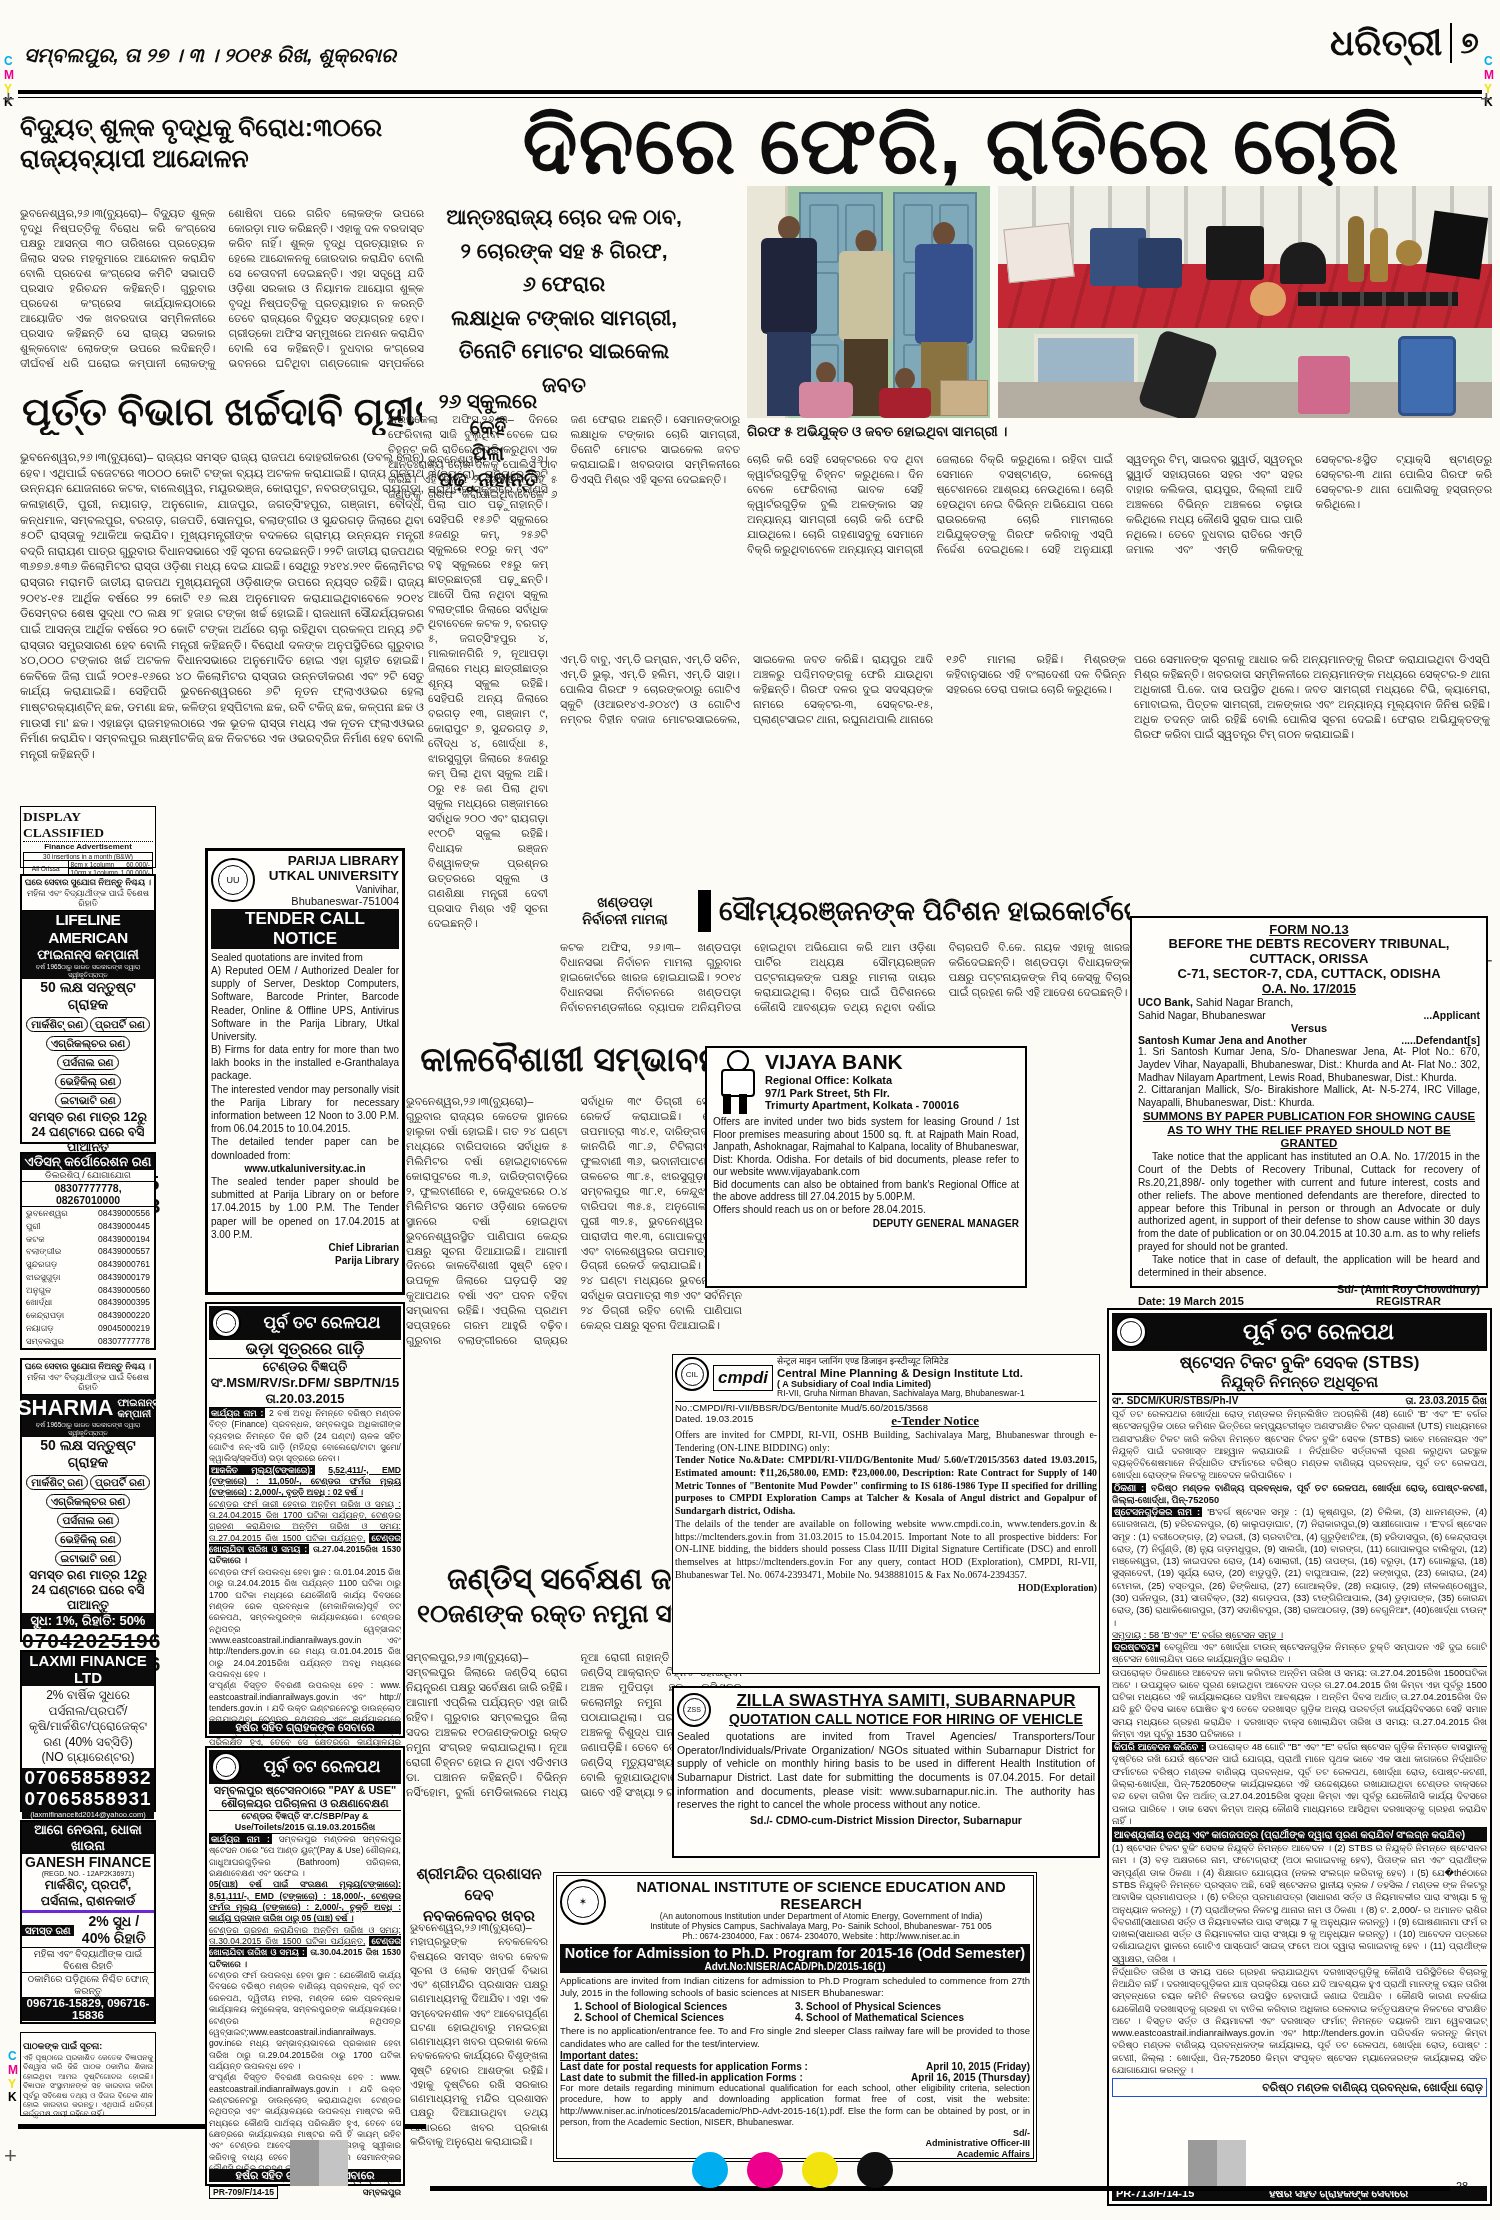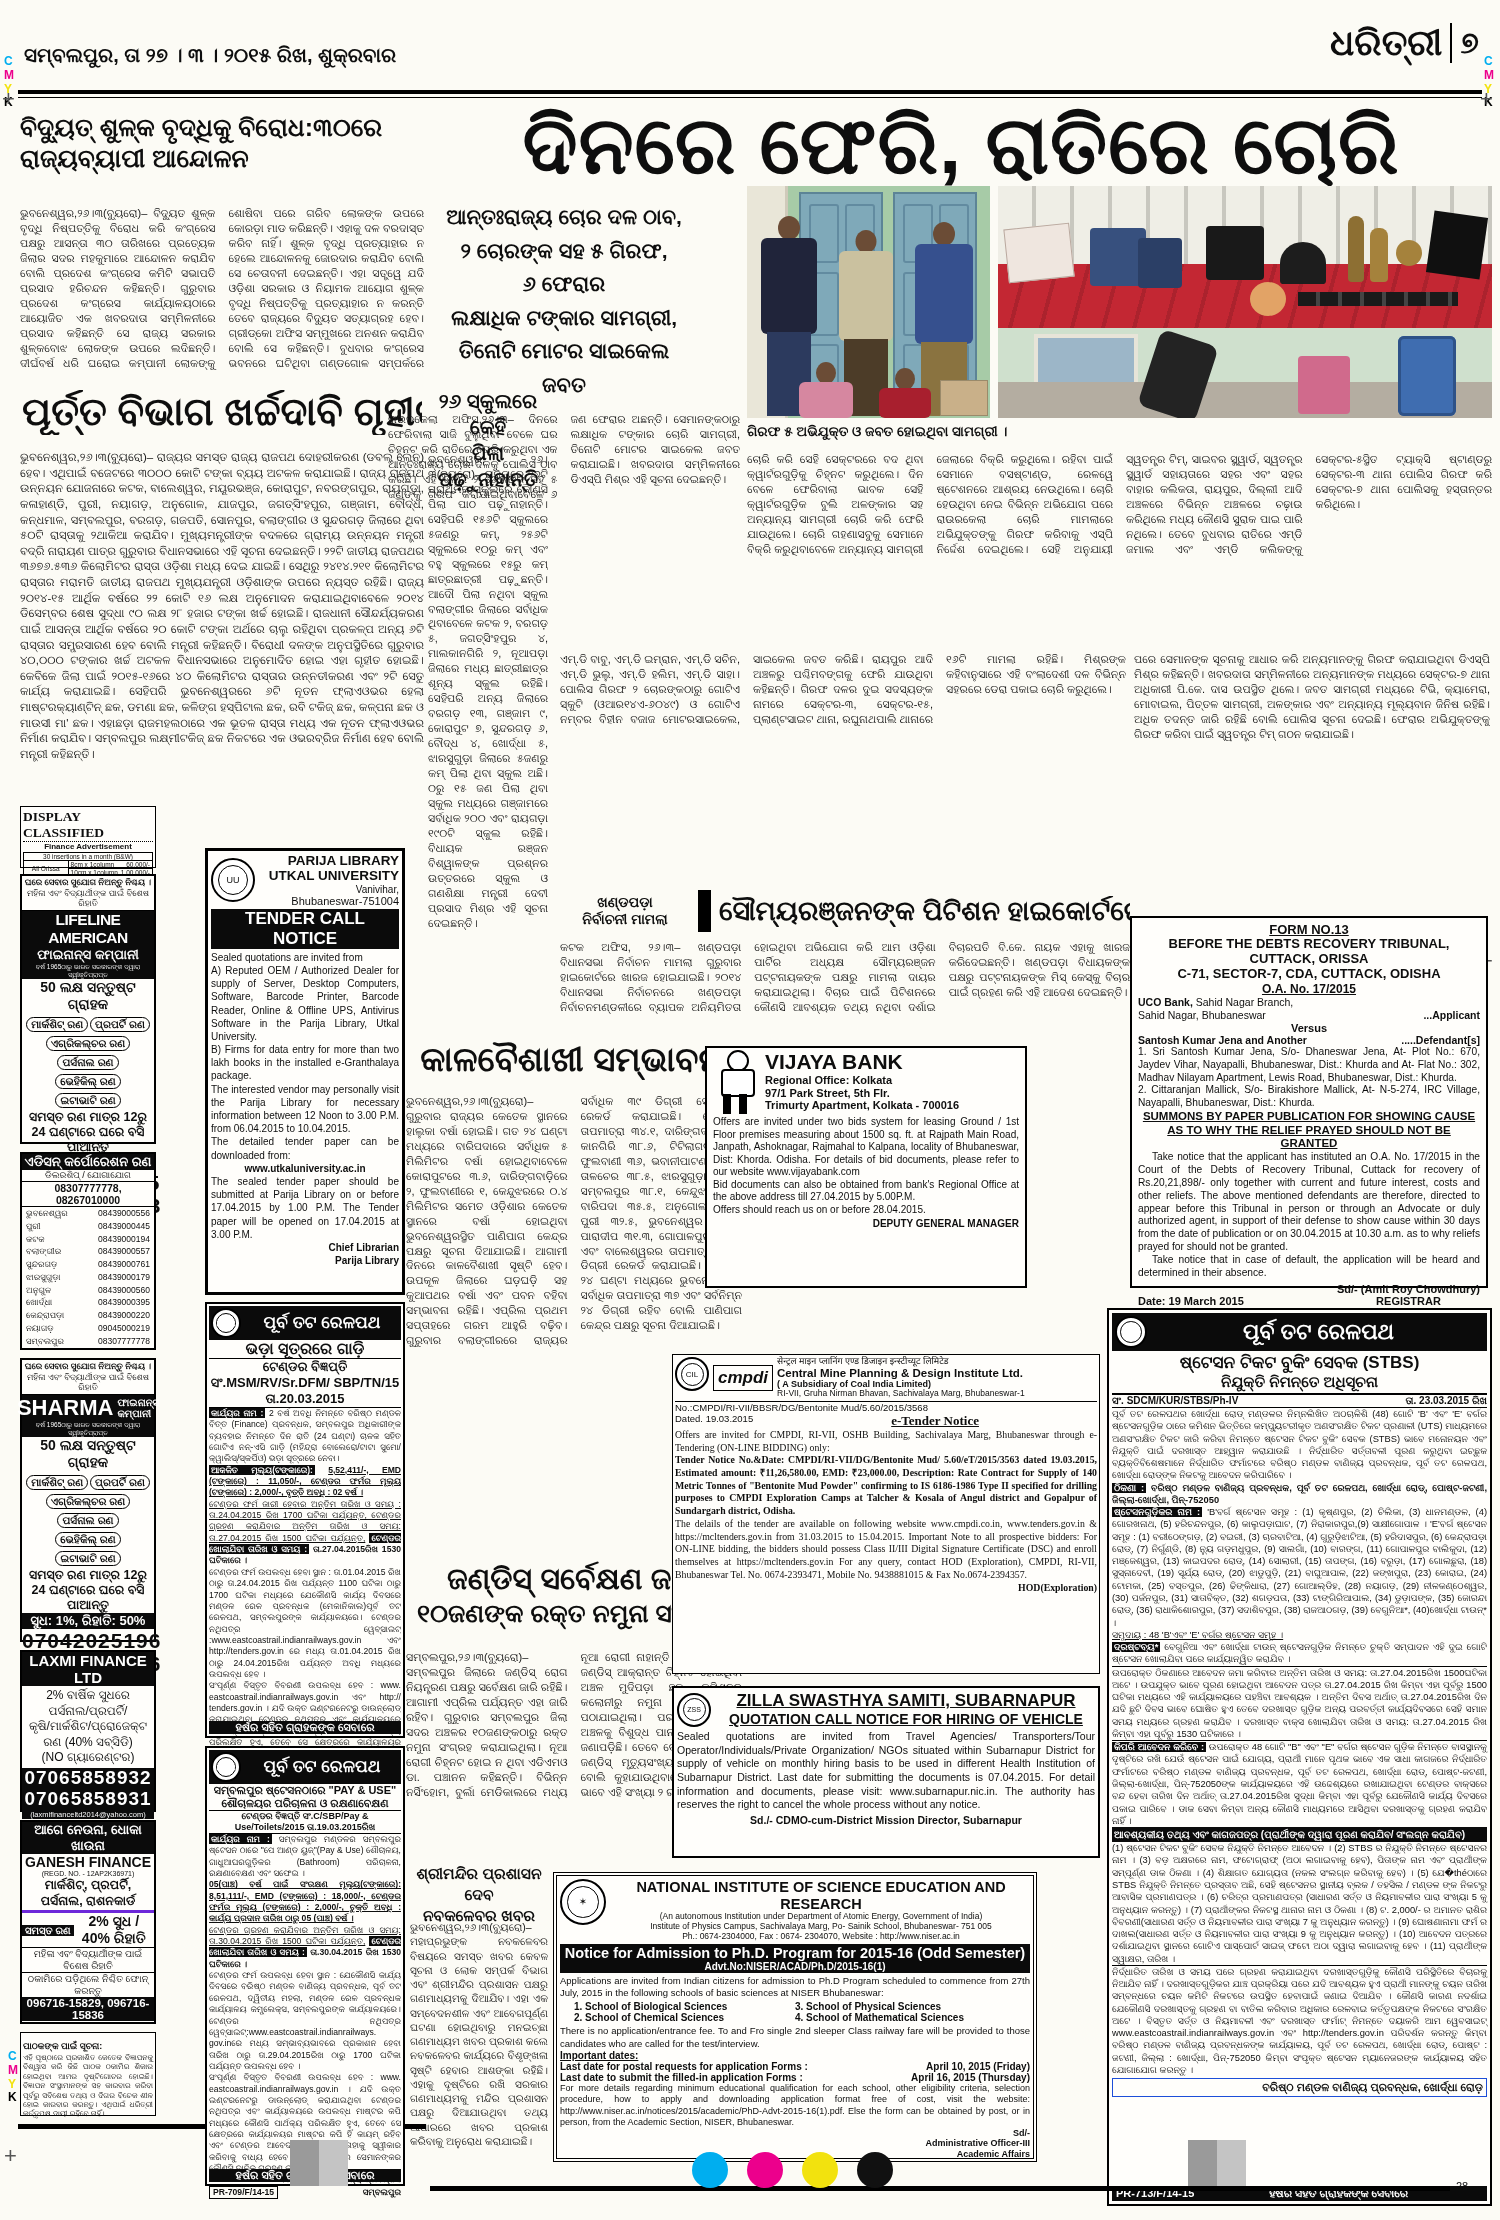--- a/index.html
+++ b/index.html
@@ -49,21 +49,21 @@
   <div class="cmyk" style="left:4px;top:55px;"><span class="c">C</span><br><span class="m">M</span><br><span class="y">Y</span><br><span class="k">K</span></div>
   <div class="cmyk" style="left:1484px;top:55px;"><span class="c">C</span><br><span class="m">M</span><br><span class="y">Y</span><br><span class="k">K</span></div>
   <div class="cmyk" style="left:1478px;top:1000px;"><span class="c">C</span><br><span class="m">M</span><br><span class="y">Y</span><br><span class="k">K</span></div>
   <div class="cmyk" style="left:8px;top:2050px;"><span class="c">C</span><br><span class="m">M</span><br><span class="y">Y</span><br><span class="k">K</span></div>
   <div class="cmyk" style="left:1478px;top:2138px;"><span class="c">C</span><br><span class="m">M</span><br><span class="y">Y</span><br><span class="k">K</span></div>
   <div class="crosshair" style="left:2px;top:88px;">+</div>
   <div class="crosshair" style="left:1480px;top:88px;">+</div>
   <div class="crosshair" style="left:1480px;top:950px;">+</div>
   <div class="crosshair" style="left:4px;top:2145px;">+</div>
 
-  <div class="abs b" style="left:24px;top:44px;font-size:20px;">ସମ୍ବଲପୁର, ତା ୨୭ । ୩ । ୨୦୧୫ ରିଖ, ଶୁକ୍ରବାର</div>
+  <div class="abs b" style="left:24px;top:44px;font-size:20px;font-style:italic;">ସମ୍ବଲପୁର, ତା ୨୭ । ୩ । ୨୦୧୫ ରିଖ, ଶୁକ୍ରବାର</div>
   <div class="abs" style="left:1330px;top:22px;display:flex;align-items:center;gap:8px;">
     <span class="b" style="font-size:36px;">ଧରିତ୍ରୀ</span>
     <span style="display:inline-block;width:2px;height:40px;background:#000;"></span>
     <span class="b" style="font-size:30px;">୭</span>
   </div>
   <div class="rule abs" style="left:18px;top:90px;width:1464px;height:4px;"></div>
   <div class="rule abs" style="left:18px;top:97px;width:1464px;height:1px;"></div>
 
   <div class="abs b" style="left:20px;top:112px;width:404px;font-size:25px;line-height:1.25;">ବିଦ୍ୟୁତ୍ ଶୁଳ୍କ ବୃଦ୍ଧିକୁ ବିରୋଧ:୩୦ରେ ରାଜ୍ୟବ୍ୟାପୀ ଆନ୍ଦୋଳନ</div>
   <div class="abs body-txt cols2" style="left:20px;top:206px;width:404px;height:176px;">ଭୁବନେଶ୍ୱର,୨୬।୩(ବ୍ୟୁରୋ)– ବିଦ୍ୟୁତ ଶୁଳ୍କ ବୃଦ୍ଧି ନିଷ୍ପତ୍ତିକୁ ବିରୋଧ କରି କଂଗ୍ରେସ ପକ୍ଷରୁ ଆସନ୍ତା ୩୦ ତାରିଖରେ ପ୍ରତ୍ୟେକ ଜିଲାର ସଦର ମହକୁମାରେ ଆନ୍ଦୋଳନ କରାଯିବ ବୋଲି ପ୍ରଦେଶ କଂଗ୍ରେସ କମିଟି ସଭାପତି ପ୍ରସାଦ ହରିଚନ୍ଦନ କହିଛନ୍ତି। ଗୁରୁବାର ପ୍ରଦେଶ କଂଗ୍ରେସ କାର୍ଯ୍ୟାଳୟଠାରେ ଆୟୋଜିତ ଏକ ଖବରଦାତା ସମ୍ମିଳନୀରେ ପ୍ରସାଦ କହିଛନ୍ତି ସେ ରାଜ୍ୟ ସରକାର ଶୁଳ୍କବୋଝ ଲୋକଙ୍କ ଉପରେ ଲଦିଛନ୍ତି। ଦୀର୍ଘବର୍ଷ ଧରି ଘରୋଇ କମ୍ପାନୀ ଲୋକଙ୍କୁ ଶୋଷିବା ପରେ ଗରିବ ଲୋକଙ୍କ ଉପରେ କୋରଡ଼ା ମାଡ କରିଛନ୍ତି। ଏହାକୁ ଦଳ ବରଦାସ୍ତ କରିବ ନାହିଁ। ଶୁଳ୍କ ବୃଦ୍ଧି ପ୍ରତ୍ୟାହାର ନ ହେଲେ ଆନ୍ଦୋଳନକୁ ଜୋରଦାର କରାଯିବ ବୋଲି ସେ ଚେତାବନୀ ଦେଇଛନ୍ତି। ଏହା ସତ୍ତ୍ୱେ ଯଦି ଓଡ଼ିଶା ସରକାର ଓ ନିୟାମକ ଆୟୋଗ ଶୁଳ୍କ ବୃଦ୍ଧି ନିଷ୍ପତ୍ତିକୁ ପ୍ରତ୍ୟାହାର ନ କରନ୍ତି ତେବେ ରାଜ୍ୟରେ ବିଦ୍ୟୁତ ସତ୍ୟାଗ୍ରହ ହେବ। ଗ୍ରୀଡ୍‌କୋ ଅଫିସ ସମ୍ମୁଖରେ ଅନଶନ କରାଯିବ ବୋଲି ସେ କହିଛନ୍ତି। ବୁଧବାର କଂଗ୍ରେସ ଭବନରେ ଘଟିଥିବା ଗଣ୍ଡଗୋଳ ସମ୍ପର୍କରେ ସୂଚନା ଦେଇ ପ୍ରସାଦ କହିଛନ୍ତି ଯେ ଏହା ଅତ୍ୟନ୍ତ ନିନ୍ଦନୀୟ। ଏଥିରେ ଦୋଷୀ ବୋଲି ଜଣାପଡ଼ିବେ ସେମାନଙ୍କ ବିରୋଧରେ ଦୃଢ କାର୍ଯ୍ୟାନୁଷ୍ଠାନ ହେବ ବୋଲି କହିଛନ୍ତି। ଏହି ଘଟଣାର ଜାତୀୟ ସଂଗଠନ ଦ୍ୱାରା ତଦନ୍ତ କରାଯାଉଛି।</div>
@@ -557,21 +557,21 @@
     <div class="ctr b" style="font-size:17px;padding-top:2px;">ଷ୍ଟେସନ ଟିକଟ ବୁକିଂ ସେବକ (STBS)</div>
     <div class="ctr b" style="font-size:15px;border-bottom:2px solid #000;padding-bottom:2px;">ନିଯୁକ୍ତି ନିମନ୍ତେ ଅଧିସୂଚନା</div>
     <div style="display:flex;justify-content:space-between;font-size:10px;font-weight:bold;border-bottom:1px solid #000;">
       <span>ସଂ. SDCM/KUR/STBS/Ph-IV</span>
       <span>ତା. 23.03.2015 ରିଖ</span>
     </div>
     <div style="font-size:9.3px;line-height:1.32;text-align:justify;">
       <div>ପୂର୍ବ ତଟ ରେଳପଥର ଖୋର୍ଦ୍ଧା ରୋଡ୍ ମଣ୍ଡଳର ନିମ୍ନଲିଖିତ ଅଠଚାଳିଶି (48) ଗୋଟି 'B' ଏବଂ 'E' ବର୍ଗର ଷ୍ଟେସନଗୁଡ଼ିକ ଠାରେ କମିଶନ ଭିତ୍ତିରେ କମ୍ପ୍ୟୁଟରୀକୃତ ଅଣସଂରକ୍ଷିତ ଟିକଟ ପ୍ରଣାଳୀ (UTS) ମାଧ୍ୟମରେ ଅଣସଂରକ୍ଷିତ ଟିକଟ ଜାରି କରିବା ନିମନ୍ତେ ଷ୍ଟେସନ ଟିକଟ ବୁକିଂ ସେବକ (STBS) ଭାବେ ମନୋନୟନ ଏବଂ ନିଯୁକ୍ତି ପାଇଁ ଦରଖାସ୍ତ ଆହ୍ୱାନ କରାଯାଉଛି । ନିର୍ଦ୍ଧାରିତ ସର୍ତ୍ତାବଳୀ ପୂରଣ କରୁଥିବା ଇଚ୍ଛୁକ ବ୍ୟକ୍ତିବିଶେଷମାନେ ନିର୍ଦ୍ଧାରିତ ଫର୍ମାଟରେ ବରିଷ୍ଠ ମଣ୍ଡଳ ବାଣିଜ୍ୟ ପ୍ରବନ୍ଧକ, ପୂର୍ବ ତଟ ରେଳପଥ, ଖୋର୍ଦ୍ଧା ରୋଡ୍‌ଙ୍କ ନିକଟକୁ ଆବେଦନ କରିପାରିବେ ।</div>
       <div><span class="lab">ଠିକଣା :</span> <span class="b">ବରିଷ୍ଠ ମଣ୍ଡଳ ବାଣିଜ୍ୟ ପ୍ରବନ୍ଧକ, ପୂର୍ବ ତଟ ରେଳପଥ, ଖୋର୍ଦ୍ଧା ରୋଡ୍, ପୋଷ୍ଟ-ଜଟଣୀ, ଜିଲ୍ଲା-ଖୋର୍ଦ୍ଧା, ପିନ୍-752050</span></div>
       <div><span class="lab">ଷ୍ଟେସନଗୁଡ଼ିକର ନାମ :</span> <span>'B'ବର୍ଗ ଷ୍ଟେସନ ସମୂହ : (1) କୃଷ୍ଣପୁର, (2) ଚିଲିକା, (3) ଧାନମଣ୍ଡଳ, (4) ଗୋରଖନାଥ, (5) ହରିଚନ୍ଦନପୁର, (6) କାଲୁପଡ଼ାଘାଟ, (7) ନିରାକାରପୁର,(9) ସାକ୍ଷୀଗୋପାଳ । 'E'ବର୍ଗ ଷ୍ଟେସନ ସମୂହ : (1) ବରୀଠେଙ୍ଗଡ଼, (2) ବଇରୀ, (3) ଚାରବାଟିଆ, (4) ଗୁରୁଡ଼ିଝାଟିଆ, (5) ହରିଦାସପୁର, (6) କେନ୍ଦ୍ରାପଡ଼ା ରୋଡ୍, (7) ନିର୍ଗୁଣ୍ଡି, (8) ନ୍ୟୁ ଗଡ଼ମଧୁପୁର, (9) ସାଲଗାଁ, (10) ବାରଙ୍ଗ, (11) ଗୋପାଳପୁର ବାଲିକୁଦା, (12) ମଞ୍ଜେଶ୍ୱର, (13) କାଇପଦର ରୋଡ୍, (14) ସୋଲାରୀ, (15) ତାପଙ୍ଗ, (16) ବରୁଡ଼ା, (17) ଗୋଲଛୁରା, (18) ସୁସ୍ନାଦେବୀ, (19) ସୂର୍ଯ୍ୟ ରୋଡ୍, (20) ଝାଡୁପୁଡ଼ି, (21) ବାଘୁଆପାଳ, (22) ଜଙ୍ଖପୁରା, (23) କୋରାଇ, (24) ଟୋମକା, (25) ବସ୍ତପୁର, (26) ଢିଙ୍କିଧାରା, (27) ଗୋଆଲ୍ଡିହ, (28) ନୟାଗଡ଼, (29) ନୀଳକଣ୍ଠେଶ୍ୱର, (30) ପର୍ଜନପୁର, (31) ସାତାବିକ୍ତ, (32) ଶଗଡ଼ପତା, (33) ଟାଙ୍ଗିରିଆପାଲ, (34) ଡୁଡ଼ାପଙ୍କ, (35) ଜୋରନ୍ଦା ରୋଡ୍, (36) ରାଧାକିଶୋରପୁର, (37) ସଦାଶିବପୁର, (38) ରାଜଆଠଗଡ଼, (39) ବେଗୁନିଆ*, (40)ଖୋର୍ଦ୍ଧା ଟାଉନ୍* ।</span></div>
-      <div class="u">ସମୁଦାୟ : 48 'B'ଏବଂ 'E' ବର୍ଗର ଷ୍ଟେସନ ସମୂହ ।</div>
+      <div class="u">ସମୁଦାୟ : 58 'B'ଏବଂ 'E' ବର୍ଗର ଷ୍ଟେସନ ସମୂହ ।</div>
       <div><span class="lab">ଦ୍ରଷ୍ଟବ୍ୟ*</span> <span>ବେଗୁନିଆ ଏବଂ ଖୋର୍ଦ୍ଧା ଟାଉନ୍ ଷ୍ଟେସନଗୁଡ଼ିକ ନିମନ୍ତେ ଚୁକ୍ତି ସମ୍ପାଦନ ଏହି ଦୁଇ ଗୋଟି ଷ୍ଟେସନ ଖୋଲାଯିବା ପରେ କାର୍ଯ୍ୟାନ୍ୱିତ କରାଯିବ ।</span></div>
       <div style="border-top:1px solid #000;border-bottom:1px solid #000;">ଉପରୋକ୍ତ ଠିକଣାରେ ଆବେଦନ ଜମା କରିବାର ଅନ୍ତିମ ତାରିଖ ଓ ସମୟ: ତା.27.04.2015ରିଖ 1500ଘଟିକା ଅଟେ । ଉପଯୁକ୍ତ ଭାବେ ପୂରଣ ହୋଇଥିବା ଆବେଦନ ପତ୍ର ତା.27.04.2015 ରିଖ କିମ୍ବା ଏହା ପୂର୍ବରୁ 1500 ଘଟିକା ମଧ୍ୟରେ ଏହି କାର୍ଯ୍ୟାଳୟରେ ପହଞ୍ଚିବା ଆବଶ୍ୟକ । ଅନ୍ତିମ ଦିବସ ଅର୍ଥାତ୍ ତା.27.04.2015ରିଖ ଦିନ ଯଦି ଛୁଟି ଦିବସ ଭାବେ ଘୋଷିତ ହୁଏ ତେବେ ଦରଖାସ୍ତ ଗୁଡ଼ିକ ଅନ୍ୟ ପରବର୍ତ୍ତୀ କାର୍ଯ୍ୟଦିବସରେ ସେହି ସମାନ ସମୟ ମଧ୍ୟରେ ଗ୍ରହଣ କରାଯିବ । ଦରଖାସ୍ତ ବାକ୍ସ ଖୋଲାଯିବା ତାରିଖ ଓ ସମୟ: ତା.27.04.2015 ରିଖ କିମ୍ବା ଏହା ପୂର୍ବରୁ 1530 ଘଟିକାରେ ।</div>
       <div><span class="lab">କିପରି ଆବେଦନ କରିବେ :</span> <span>ଉପରୋକ୍ତ 48 ଗୋଟି "B" ଏବଂ "E" ବର୍ଗର ଷ୍ଟେସନ ଗୁଡ଼ିକ ନିମନ୍ତେ ବାସସ୍ଥାନକୁ ଦୃଷ୍ଟିରେ ରଖି ଯେଉଁ ଷ୍ଟେସନ ପାଇଁ ଯୋଗ୍ୟ, ପ୍ରାର୍ଥୀ ମାନେ ପୃଥକ ଭାବେ ଏକ ସାଧା କାଗଜରେ ନିର୍ଦ୍ଧାରିତ ଫର୍ମାଟରେ ବରିଷ୍ଠ ମଣ୍ଡଳ ବାଣିଜ୍ୟ ପ୍ରବନ୍ଧକ, ପୂର୍ବ ତଟ ରେଳପଥ, ଖୋର୍ଦ୍ଧା ରୋଡ୍, ପୋଷ୍ଟ-ଜଟଣୀ, ଜିଲ୍ଲା-ଖୋର୍ଦ୍ଧା, ପିନ୍-752050ଙ୍କ କାର୍ଯ୍ୟାଳୟରେ ଏହି ଉଦ୍ଦେଶ୍ୟରେ ରଖାଯାଇଥିବା ଟେଣ୍ଡର ବାକ୍ସରେ ବନ୍ଦ ହେବା ତାରିଖ ଦିନ ଅର୍ଥାତ୍ ତା.27.04.2015ରିଖ ସୁଦ୍ଧା କିମ୍ବା ଏହା ପୂର୍ବରୁ ଯେକୌଣସି କାର୍ଯ୍ୟ ଦିବସରେ ପକାଇ ପାରିବେ । ଡାକ ସେବା କିମ୍ବା ଅନ୍ୟ କୌଣସି ମାଧ୍ୟମରେ ଆସିଥିବା ଦରଖାସ୍ତକୁ ଗ୍ରହଣ କରାଯିବ ନାହିଁ ।</span></div>
       <div class="banner" style="font-size:10px;text-align:left;padding:1px 2px;">ଆବଶ୍ୟକୀୟ ତଥ୍ୟ ଏବଂ କାଗଜପତ୍ର (ପ୍ରାର୍ଥୀଙ୍କ ଦ୍ୱାରା ପୂରଣ କରାଯିବ/ ସଂଲଗ୍ନ କରାଯିବ)</div>
       <div>(1) ଷ୍ଟେସନ ଟିକଟ ବୁକିଂ ସେବକ ନିଯୁକ୍ତି ନିମନ୍ତେ ଆବେଦନ । (2) STBS ର ନିଯୁକ୍ତି ନିମନ୍ତେ ଷ୍ଟେସନର ନାମ । (3) ବଡ଼ ଅକ୍ଷରରେ ନାମ, ଫଟୋଗ୍ରାଫ୍ (ଅଠା ଲଗାଇବାକୁ ହେବ), ପିତାଙ୍କ ନାମ ଏବଂ ପ୍ରାର୍ଥୀଙ୍କ ସମ୍ପୂର୍ଣ୍ଣ ଡାକ ଠିକଣା । (4) ଶିକ୍ଷାଗତ ଯୋଗ୍ୟତା (ନକଲ ସଂଲଗ୍ନ କରିବାକୁ ହେବ) । (5) ଯେ�théଠାରେ STBS ନିଯୁକ୍ତି ନିମନ୍ତେ ପ୍ରସ୍ତାବ ଅଛି, ସେହି ଷ୍ଟେସନର ସ୍ଥାନୀୟ ବ୍ଲକ / ତହସିଲ / ମଣ୍ଡଳ ଙ୍କ ନିକଟରୁ ଆବାସିକ ପ୍ରମାଣପତ୍ର । (6) ଚରିତ୍ର ପ୍ରମାଣପତ୍ର (ସାଧାରଣ ସର୍ତ୍ତ ଓ ନିୟମାବଳୀର ପାରା ସଂଖ୍ୟା 5 କୁ ଅନୁଧ୍ୟାନ କରନ୍ତୁ) । (7) ପ୍ରାର୍ଥୀଙ୍କର ନିକଟସ୍ଥ ଥାନାର ନାମ ଓ ଠିକଣା । (8) ଟ. 2,000/- ର ଅମାନତ ରାଶିର ବିବରଣୀ(ସାଧାରଣ ସର୍ତ୍ତ ଓ ନିୟମାବଳୀର ପାରା ସଂଖ୍ୟା 7 କୁ ଅନୁଧ୍ୟାନ କରନ୍ତୁ) । (9) ଘୋଷଣାନାମା ଫର୍ମ ର ଦାଖଲ(ସାଧାରଣ ସର୍ତ୍ତ ଓ ନିୟମାବଳୀର ପାରା ସଂଖ୍ୟା 9 କୁ ଅନୁଧ୍ୟାନ କରନ୍ତୁ) । (10) ଆବେଦନ ପତ୍ରରେ ଦର୍ଶାଯାଇଥିବା ସ୍ଥାନରେ ଗୋଟିଏ ପାସ୍‌ପୋର୍ଟ ସାଇଜ୍ ଫଟୋ ଅଠା ଦ୍ୱାରା ଲଗାଇବାକୁ ହେବ । (11) ପ୍ରାର୍ଥୀଙ୍କ ସ୍ୱାକ୍ଷର, ତାରିଖ ।</div>
       <div style="border-top:1px solid #000;">ନିର୍ଦ୍ଧାରିତ ତାରିଖ ଓ ସମୟ ପରେ ଗ୍ରହଣ କରାଯାଇଥିବା ଦରଖାସ୍ତଗୁଡ଼ିକୁ କୌଣସି ପରିସ୍ଥିତିରେ ବିଚାରକୁ ନିଆଯିବ ନାହିଁ । ଦରଖାସ୍ତଗୁଡ଼ିକର ଯାଞ୍ଚ ପ୍ରକ୍ରିୟା ପରେ ଯଦି ଆବଶ୍ୟକ ହୁଏ ପ୍ରାର୍ଥୀ ମାନଙ୍କୁ ଚୟନ ତାରିଖ ସମ୍ବନ୍ଧରେ ଚୟନ କମିଟି ନିକଟରେ ଉପସ୍ଥିତ ହେବାପାଇଁ ଜଣାଇ ଦିଆଯିବ । କୌଣସି କାରଣ ନଦର୍ଶାଇ ଯେକୌଣସି ଦରଖାସ୍ତକୁ ଗ୍ରହଣ ବା ବାତିଲ କରିବାର ଅଧିକାର ରେଳବାଇ କର୍ତ୍ତୃପକ୍ଷଙ୍କ ନିକଟରେ ସଂରକ୍ଷିତ ଅଟେ । ବିସ୍ତୃତ ସର୍ତ୍ତ ଓ ନିୟମାବଳୀ ଏବଂ ଦରଖାସ୍ତ ଫର୍ମାଟ୍ ନିମନ୍ତେ ଦୟାକରି ଆମ ୱେବସାଇଟ୍ www.eastcoastrail.indianrailways.gov.in ଏବଂ http://tenders.gov.in ପରିଦର୍ଶନ କରନ୍ତୁ କିମ୍ବା ବରିଷ୍ଠ ମଣ୍ଡଳ ବାଣିଜ୍ୟ ପ୍ରବନ୍ଧକଙ୍କ କାର୍ଯ୍ୟାଳୟ, ପୂର୍ବ ତଟ ରେଳପଥ, ଖୋର୍ଦ୍ଧା ରୋଡ୍, ପୋଷ୍ଟ : ଜଟଣୀ, ଜିଲ୍ଲା : ଖୋର୍ଦ୍ଧା, ପିନ୍-752050 କିମ୍ବା ସଂପୃକ୍ତ ଷ୍ଟେସନ ମ୍ୟାନେଜରଙ୍କ କାର୍ଯ୍ୟାଳୟ ସହିତ ଯୋଗାଯୋଗ କରନ୍ତୁ ।</div>
       <div class="b" style="text-align:right;font-size:11px;border:1px solid #1d4ed8;padding:1px 3px;margin-top:2px;">ବରିଷ୍ଠ ମଣ୍ଡଳ ବାଣିଜ୍ୟ ପ୍ରବନ୍ଧକ, ଖୋର୍ଦ୍ଧା ରୋଡ଼</div>
     </div>
     <div class="banner" style="position:absolute;left:3px;right:3px;bottom:3px;display:flex;font-size:11px;padding:1px 4px;">
       <span>PR-713/F/14-15</span>

